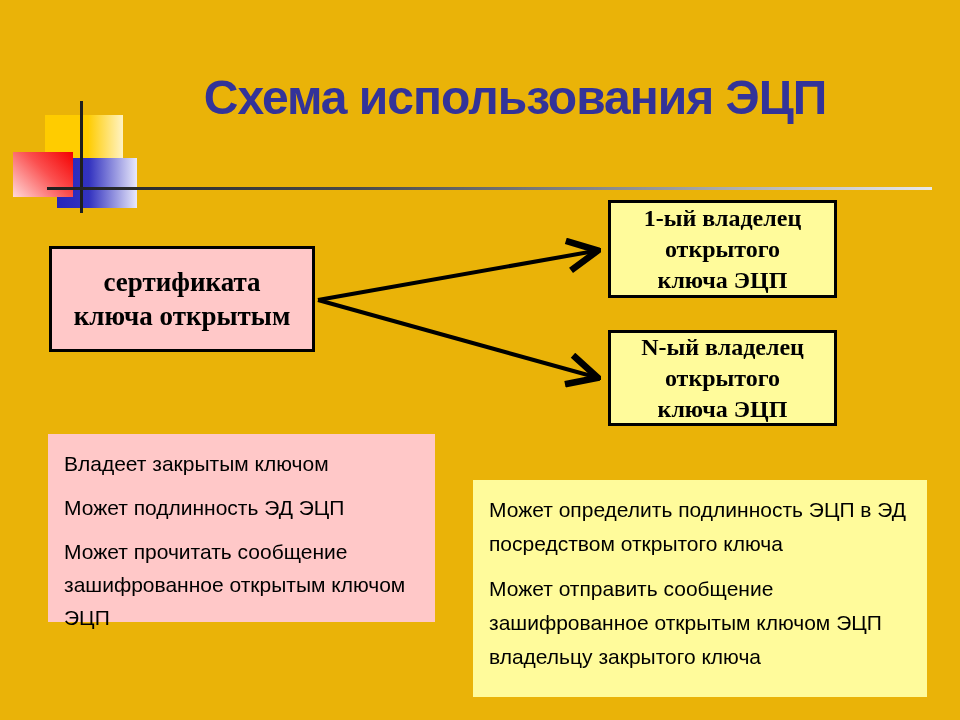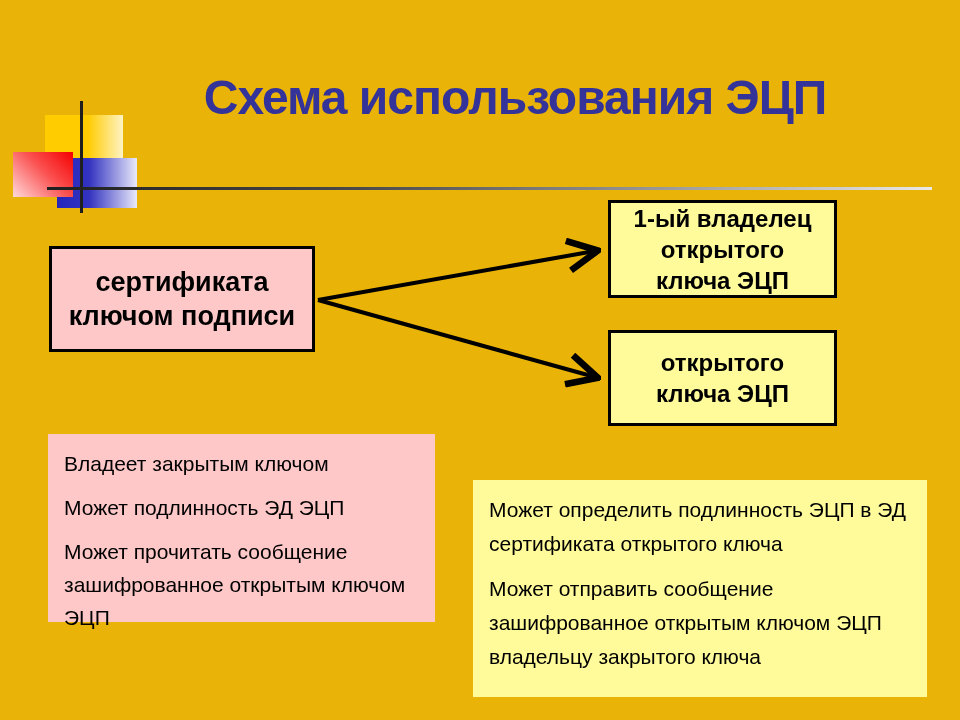--- a/index.html
+++ b/index.html
@@ -46,21 +46,21 @@
     white-space: nowrap;
   }
 
   
   .dbox {
     position: absolute;
     border: 3px solid var(--box-border, #000000);
     display: flex; flex-direction: column;
     align-items: center; justify-content: center;
     text-align: center;
-    font-weight: bold; color: #000;
+    font-weight: bold; color: #000; font-family: Liberation Serif, serif;
   }
   .owner-box {
     left: 49px; top: 246px; width: 266px; height: 106px;
     background: var(--pink-fill, #ffc8c8);
     font-size: 27px; line-height: 34px;
   }
   .recipient-box { 
     background: var(--yellow-fill, #fffb9b);
     font-size: 24px; line-height: 31px;
     width: 229px;
@@ -100,30 +100,31 @@
   <div class="deco-yellow-square"></div>
   <div class="deco-blue-square"></div>
   <div class="deco-red-square"></div>
   <div class="deco-vline"></div>
   <div class="deco-hline"></div>
 
   <div class="title">Схема использования ЭЦП</div>
 
   <div class="dbox owner-box">
     <span>сертификата</span>
-    <span>ключом подписи</span>
+    <span>ключа открытым</span>
   </div>
 
   <div class="dbox recipient-box recipient-box-1">
     <span>1-ый владелец</span>
     <span>открытого</span>
     <span>ключа ЭЦП</span>
   </div>
 
   <div class="dbox recipient-box recipient-box-2">
+    <span>N-ый владелец</span>
     <span>открытого</span>
     <span>ключа ЭЦП</span>
   </div>
 
   <svg class="arrows" width="960" height="720" viewBox="0 0 960 720" xmlns="http://www.w3.org/2000/svg">
     <defs>
       <marker id="arrowhead" viewBox="0 0 12 12" refX="10" refY="6" markerWidth="9" markerHeight="9" orient="auto">
         <path d="M1,1 L11,6 L1,11" fill="none" stroke="#000000" stroke-width="2.2"></path>
       </marker>
     </defs>
@@ -131,17 +132,17 @@
     <line x1="318" y1="300" x2="595" y2="377" stroke="#000000" stroke-width="4" marker-end="url(#arrowhead)"></line>
   </svg>
 
   <div class="notes owner-notes">
     <p>Владеет закрытым ключом</p>
     <p>Может подлинность ЭД ЭЦП</p>
     <p>Может прочитать сообщение зашифрованное открытым ключом ЭЦП</p>
   </div>
 
   <div class="notes recipient-notes">
-    <p>Может определить подлинность ЭЦП в ЭД сертификата открытого ключа</p>
+    <p>Может определить подлинность ЭЦП в ЭД посредством открытого ключа</p>
     <p>Может отправить сообщение зашифрованное открытым ключом ЭЦП владельцу закрытого ключа</p>
   </div>
 
 </div>
 
 </body></html>

